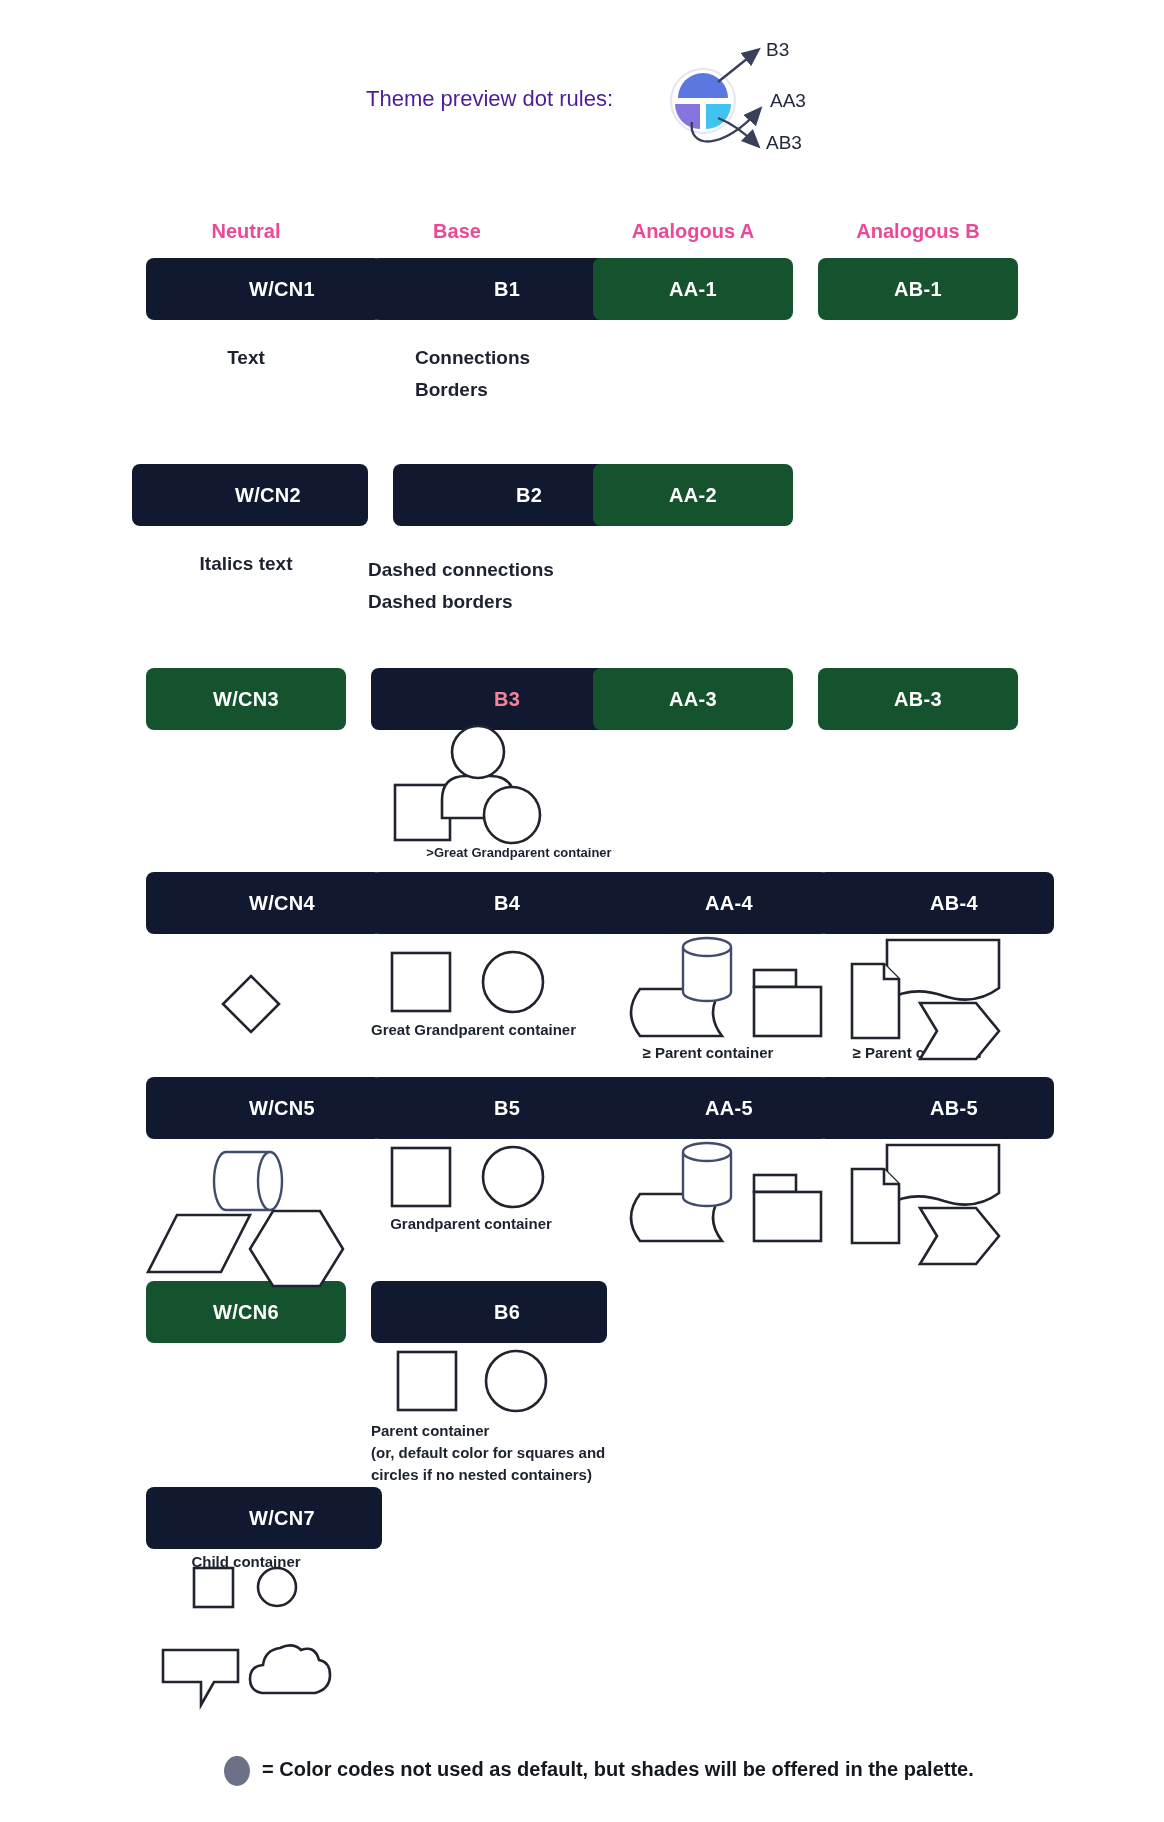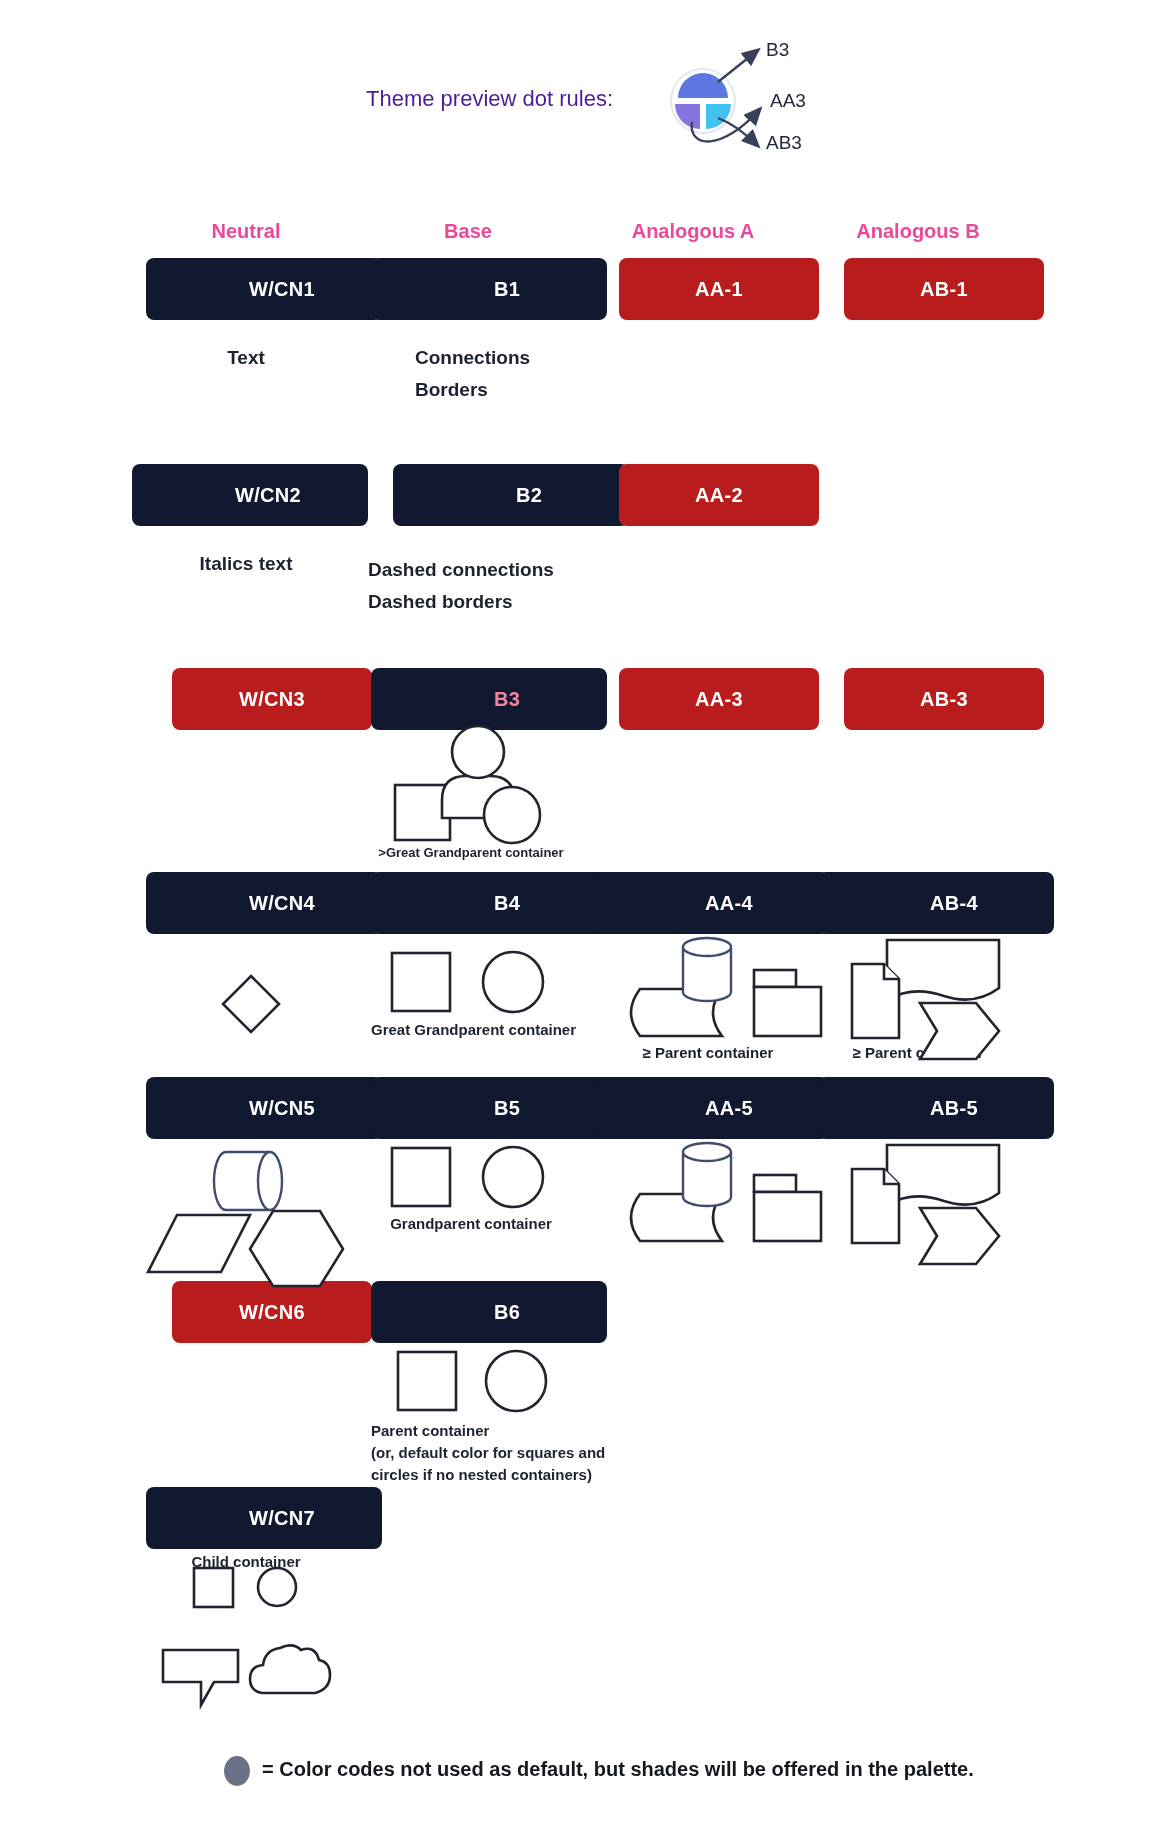--- a/index.html
+++ b/index.html
@@ -10,44 +10,44 @@
   .abs{position:absolute;}
   .title{font-size:22px;font-weight:400;color:#4c1d95;white-space:nowrap;}
   .dot-label{font-size:19px;font-weight:400;color:#23293a;white-space:nowrap;}
   .col-header{width:200px;text-align:center;font-size:20px;font-weight:700;color:#ec4899;}
   .sw{
     width:200px;height:62px;border-radius:8px;
     display:flex;align-items:center;justify-content:center;
     font-size:20px;font-weight:700;color:#ffffff;letter-spacing:.3px;
   }
   .sw.dark{background:#111931;padding-left:36px;}
-  .sw.gray{background:#b91c1c;margin-left:26px;}
+  .sw.gray{background:#14532d;}
   .sw .pink{color:#f4849e;}
   .cap-lg{font-size:19px;font-weight:700;color:#1d2230;white-space:nowrap;line-height:32px;}
   .cap-md{font-size:15px;font-weight:700;color:#1d2230;white-space:nowrap;line-height:22px;}
-  .cap-sm{font-size:13px;font-weight:700;color:#1d2230;white-space:nowrap;}
+  .cap-sm{font-size:13px;font-weight:700;color:#1d2230;white-space:nowrap;margin-left:48px;}
   .center200{width:200px;text-align:center;}
   .legend-text{font-size:20px;font-weight:700;color:#14181f;white-space:nowrap;}
   svg.layer{position:absolute;left:0;top:0;pointer-events:none;}
   .shape{fill:#ffffff;stroke:#20242f;stroke-width:2.6;}
   .shape-blue{fill:#ffffff;stroke:#3f4c6b;stroke-width:2.4;}
   .arrow{fill:none;stroke:#39415a;stroke-width:2.4;}
 </style>
 </head>
 <body>
 
 <div class="page">
 
   <div class="abs title" style="left:366px;top:86px">Theme preview dot rules:</div>
   <div class="abs dot-label" style="left:766px;top:39px">B3</div>
   <div class="abs dot-label" style="left:770px;top:90px">AA3</div>
   <div class="abs dot-label" style="left:766px;top:132px">AB3</div>
 
   <div class="abs col-header" style="left:146px;top:220px">Neutral</div>
-  <div class="abs col-header" style="left:368px;top:220px">Base</div>
+  <div class="abs col-header" style="left:357px;top:220px">Base</div>
   <div class="abs col-header" style="left:593px;top:220px">Analogous A</div>
   <div class="abs col-header" style="left:818px;top:220px">Analogous B</div>
 
   <div class="abs sw dark" style="left:146px;top:258px">W/CN1</div>
   <div class="abs sw dark" style="left:371px;top:258px">B1</div>
   <div class="abs sw gray" style="left:593px;top:258px">AA-1</div>
   <div class="abs sw gray" style="left:818px;top:258px">AB-1</div>
 
   <div class="abs cap-lg center200" style="left:146px;top:342px">Text</div>
   <div class="abs cap-lg" style="left:415px;top:342px">

